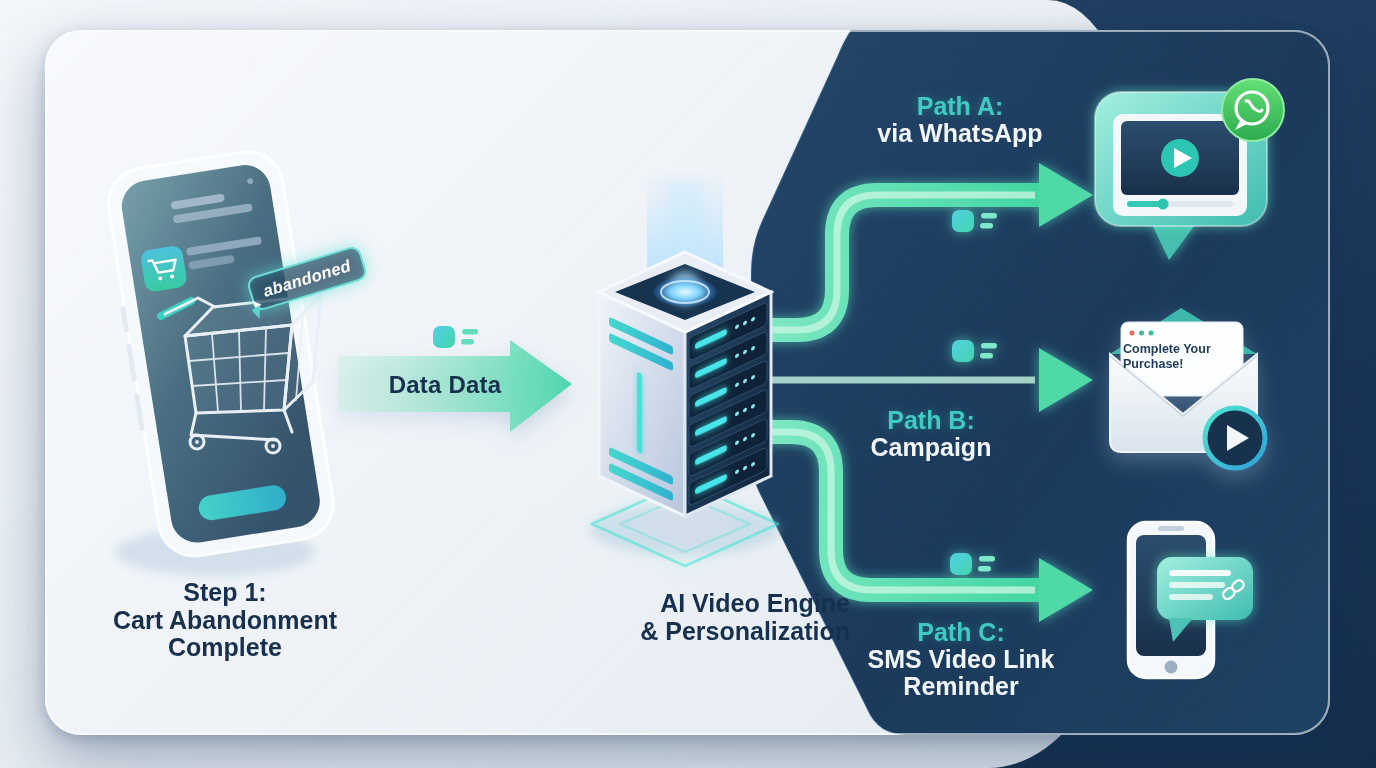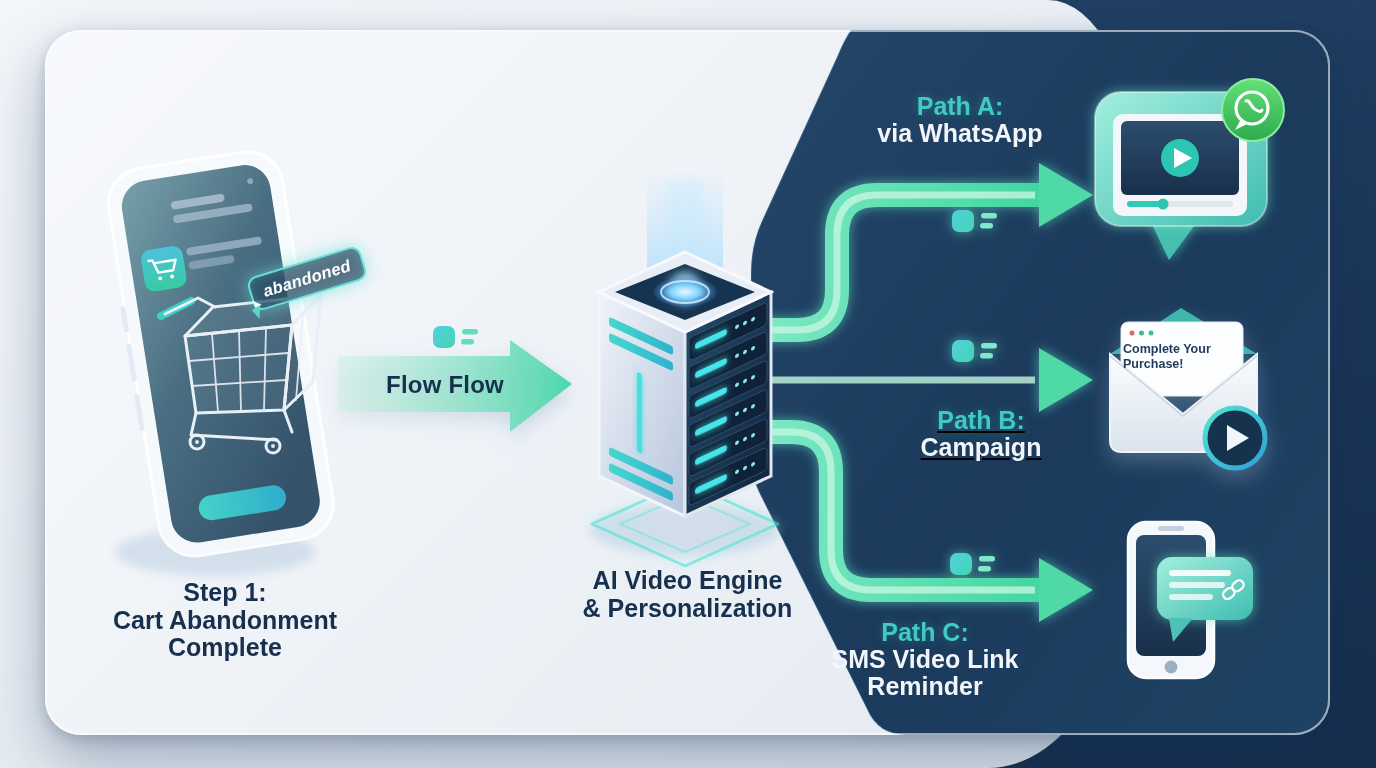--- a/index.html
+++ b/index.html
@@ -10,25 +10,25 @@
          background:linear-gradient(160deg,#f3f6fa 0%,#e9eef4 55%,#dfe6ee 100%);
          border-radius:0 90px 150px 0 / 0 180px 260px 0;}
   .card{position:absolute;left:45px;top:30px;width:1285px;height:705px;border-radius:36px;
         overflow:hidden;background:linear-gradient(135deg,#f7f9fc 0%,#eef2f7 45%,#e2e9f0 100%);
         box-shadow:0 25px 60px rgba(20,48,85,.35),0 4px 14px rgba(20,48,85,.2);}
   .card-border{position:absolute;left:45px;top:30px;width:1285px;height:705px;border-radius:36px;
         border:2px solid rgba(255,255,255,.55);box-sizing:border-box;pointer-events:none;z-index:30;}
   svg.scene{position:absolute;left:0;top:0;z-index:5;}
   .lbl{position:absolute;text-align:center;z-index:10;font-weight:700;color:#16304e;}
   .step-label{left:30px;top:549px;width:300px;font-size:25px;line-height:27.5px;}
-  .engine-label{left:480px;top:537px;width:325px;font-size:25px;line-height:27.5px;}
+  .engine-label{left:480px;top:560px;width:325px;font-size:25px;line-height:27.5px;text-align:right;}
   .flow-label{left:325px;top:341px;width:150px;font-size:24px;letter-spacing:.2px;}
   .path-block{position:absolute;width:260px;text-align:center;z-index:10;
         font-size:25px;line-height:27px;font-weight:700;}
-  .path-a{left:785px;top:63px;} .path-b{left:806px;top:377px;text-decoration:underline;} .path-c{left:750px;top:589px;}
+  .path-a{left:785px;top:63px;} .path-b{left:756px;top:377px;} .path-c{left:786px;top:589px;}
   .path-title{display:block;color:#40cac2;text-shadow:0 0 10px rgba(64,202,194,.35);}
   .path-line{display:block;color:#f2f6fa;}
   .lbl-line{display:block;}
   .badge{position:absolute;left:203px;top:231px;width:114px;height:31px;z-index:12;
         transform:rotate(-17deg);background:rgba(43,79,101,.78);
         border:2px solid rgba(112,229,219,.95);border-radius:10px;
         color:#ffffff;font-weight:700;font-style:italic;font-size:16.5px;letter-spacing:.3px;
         display:flex;align-items:center;justify-content:center;
         box-shadow:0 0 16px rgba(95,224,216,.65), inset 0 0 10px rgba(95,224,216,.3);}
   .badge::before{content:"";position:absolute;left:-13px;bottom:-7px;width:0;height:0;
@@ -328,21 +328,21 @@
       <span class="lbl-line">Step 1:</span>
       <span class="lbl-line">Cart Abandonment</span>
       <span class="lbl-line">Complete</span>
     </div>
 
     <div class="badge">
       <span class="cursor-glyph"></span>
       <span>abandoned</span>
     </div>
 
-    <div class="lbl flow-label">Flow Flow</div>
+    <div class="lbl flow-label">Data Data</div>
 
     <div class="lbl engine-label">
       <span class="lbl-line">AI Video Engine</span>
       <span class="lbl-line">&amp; Personalization</span>
     </div>
 
     <div class="path-block path-a">
       <span class="path-title">Path A:</span>
       <span class="path-line">via WhatsApp</span>
     </div>

